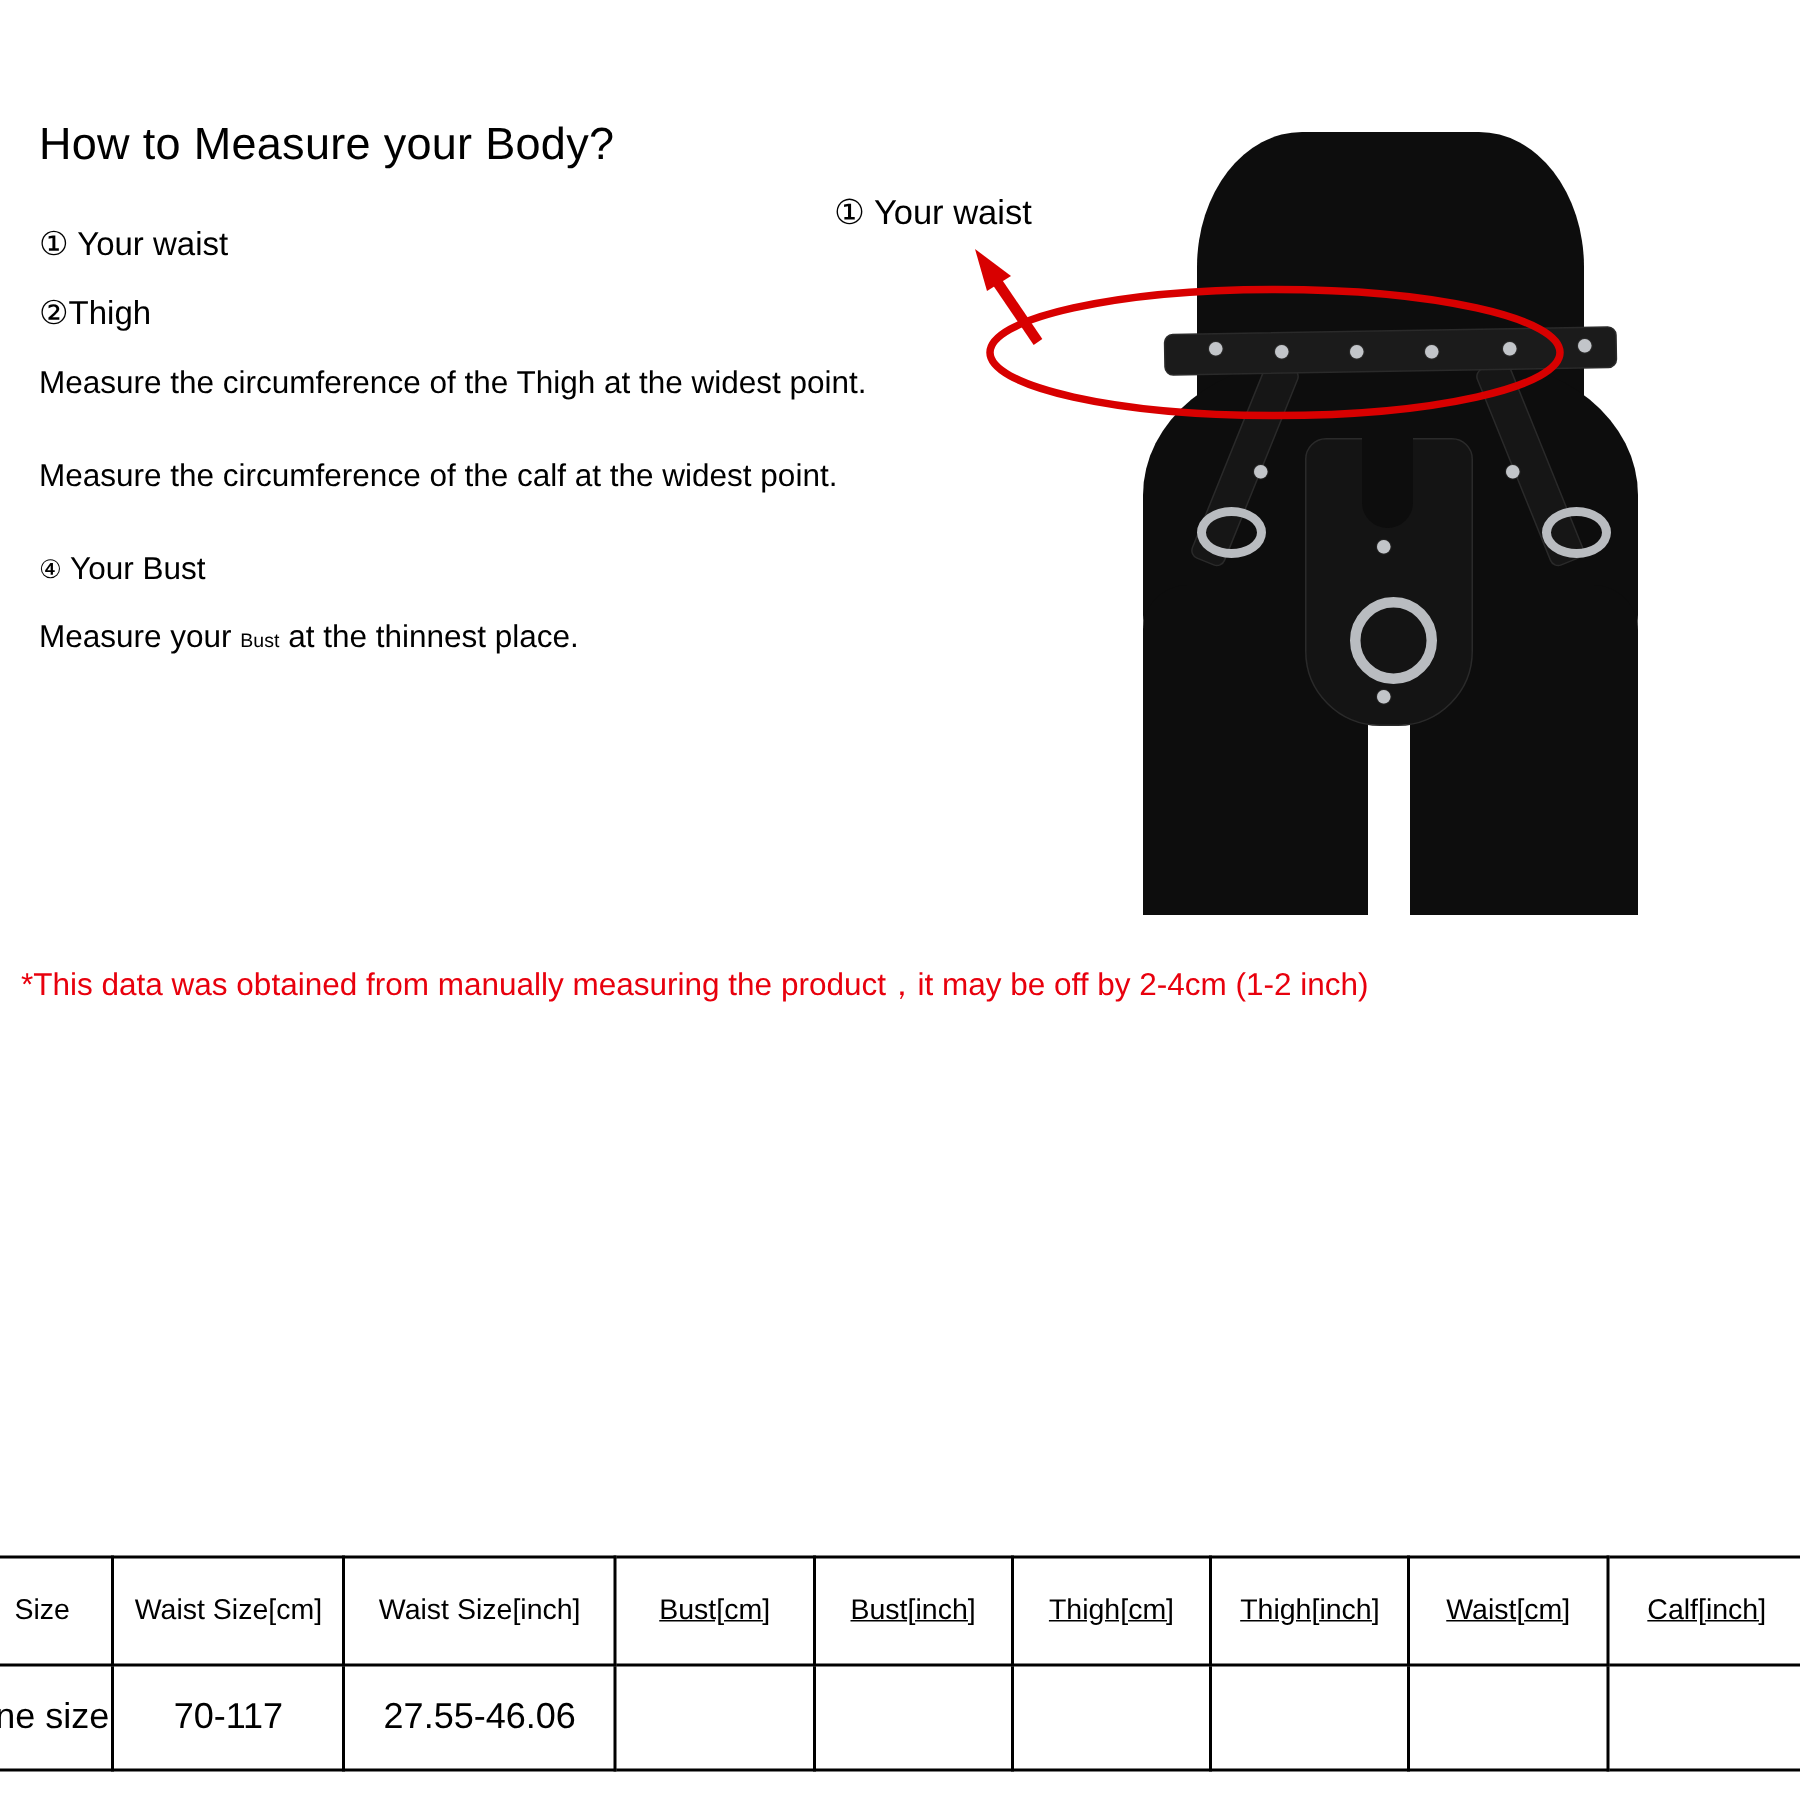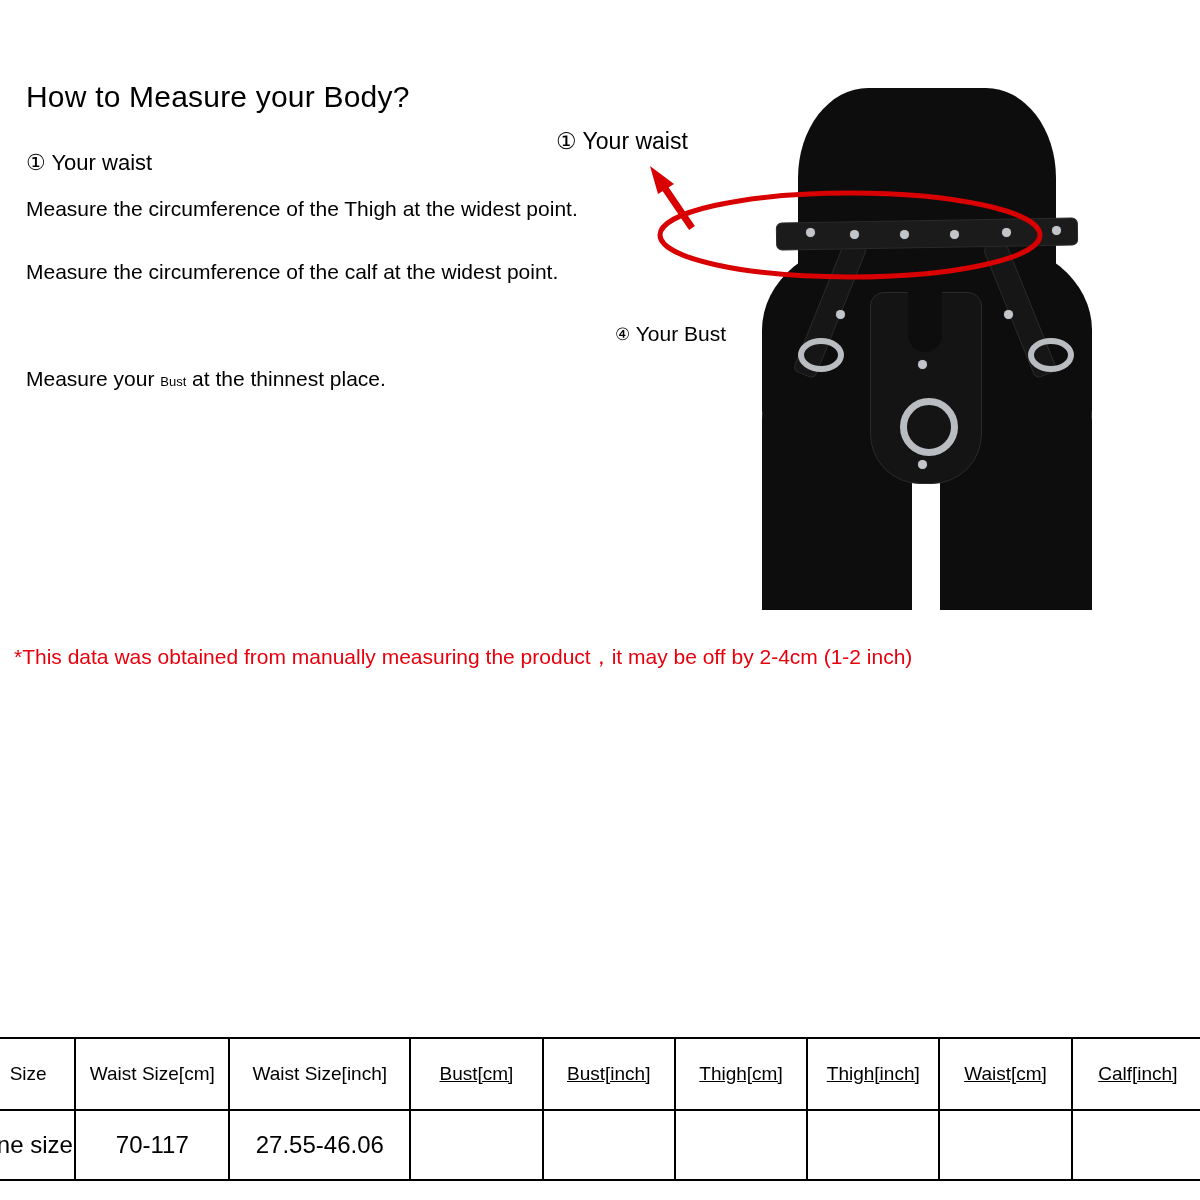--- a/index.html
+++ b/index.html
@@ -37,21 +37,20 @@
     margin: 0 0 20px 0;
     line-height: 1.2;
   }
   .guide-desc {
     font-size: 21px;
     margin: 0 0 36px 0;
     line-height: 1.25;
   }
   .guide-label.small-num {
     font-size: 21px;
-    text-align: right;
   }
   .nsmall {
     font-size: 17px;
     vertical-align: 1px;
   }
   .word-small {
     font-size: 13px;
   }
   #disclaimer {
     position: absolute;
@@ -244,20 +243,21 @@
   <h1 id="guide-title">How to Measure your Body?</h1>
 
   <div class="guide-item">
     <p class="guide-label">
       <span>①</span>
       <span>Your waist</span>
     </p>
   </div>
 
   <div class="guide-item">
+    <p class="guide-label"><span>②</span><span>Thigh</span></p>
     <p class="guide-desc">Measure the circumference of the Thigh at the widest point.</p>
   </div>
 
   <div class="guide-item">
     <p class="guide-desc">Measure the circumference of the calf at the widest point.</p>
   </div>
 
   <div class="guide-item">
     <p class="guide-label small-num">
       <span class="nsmall">④</span>

